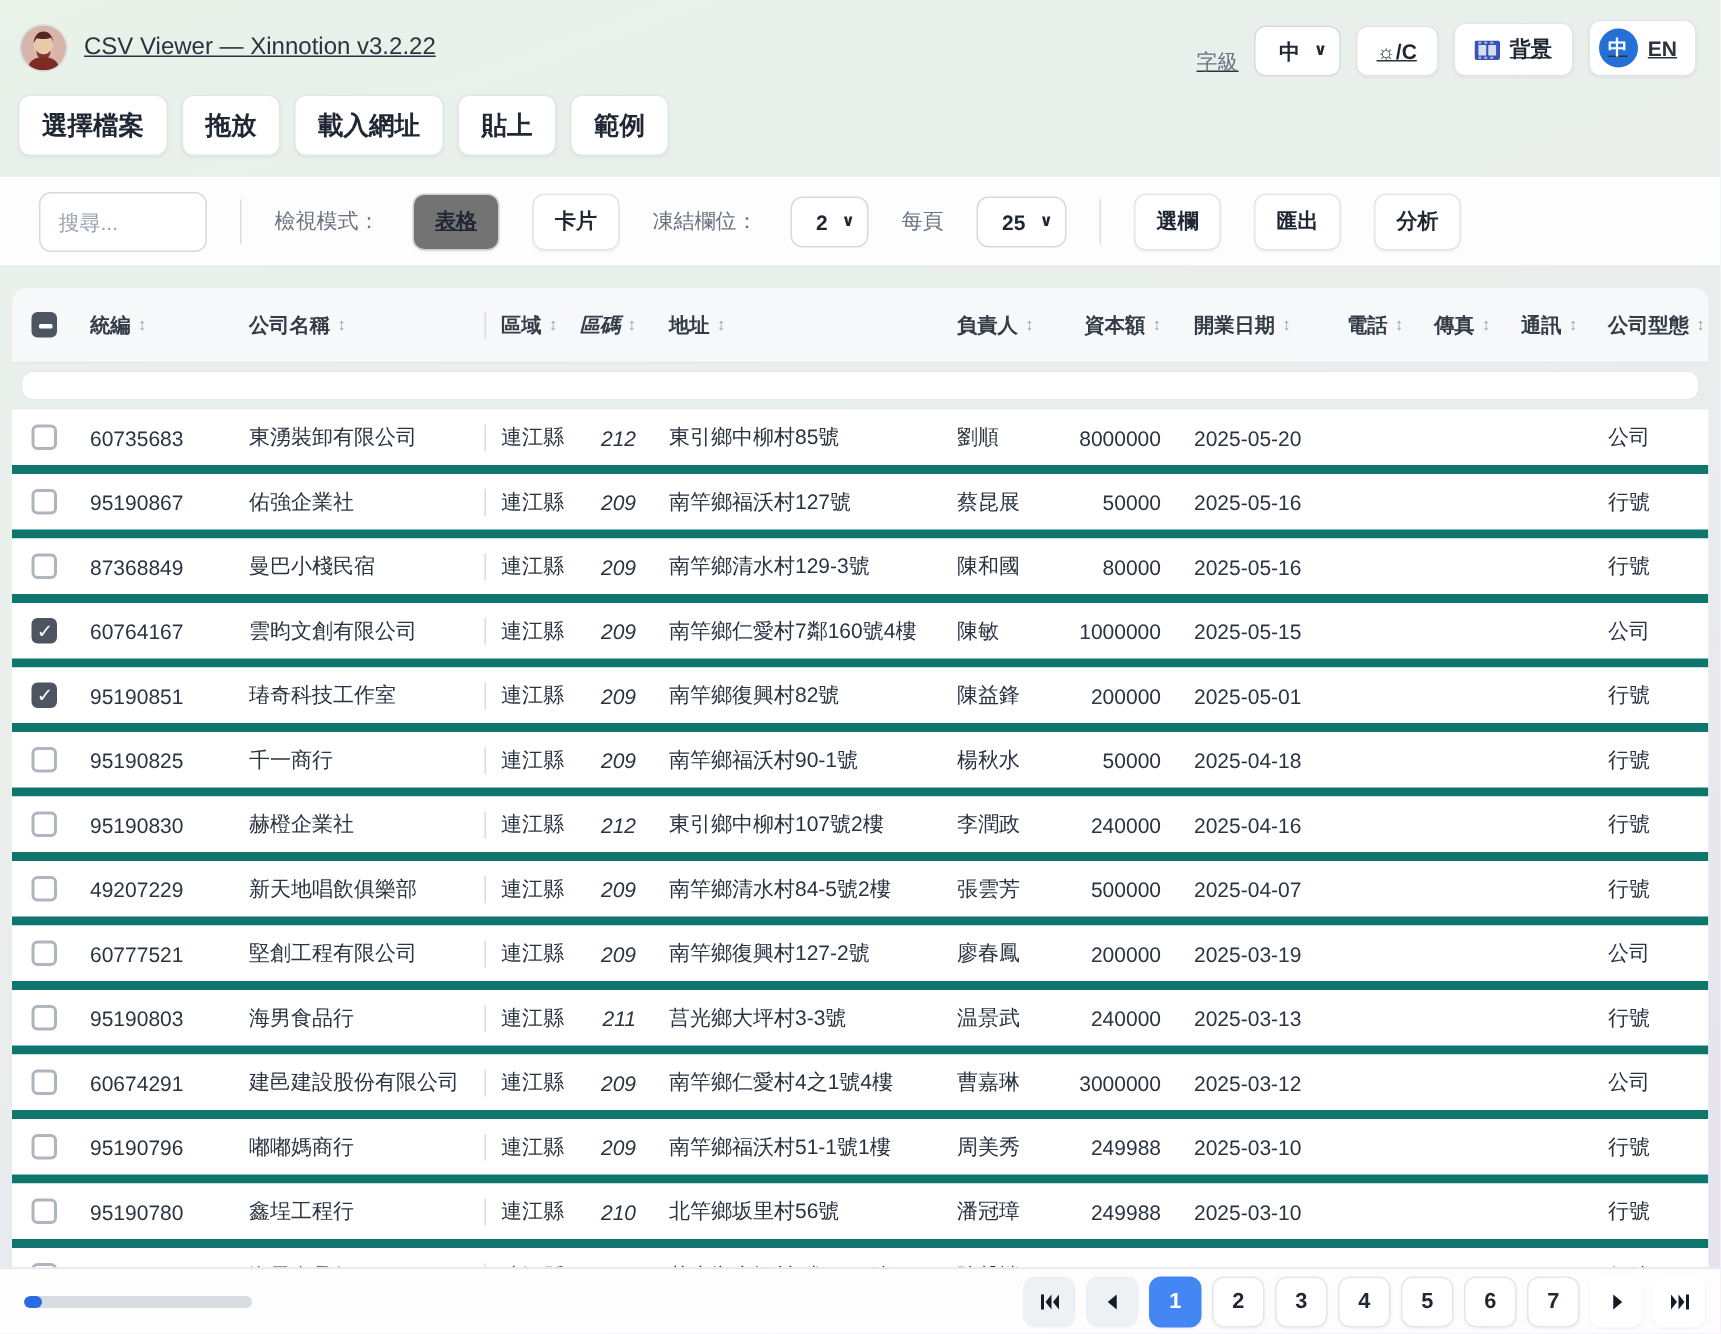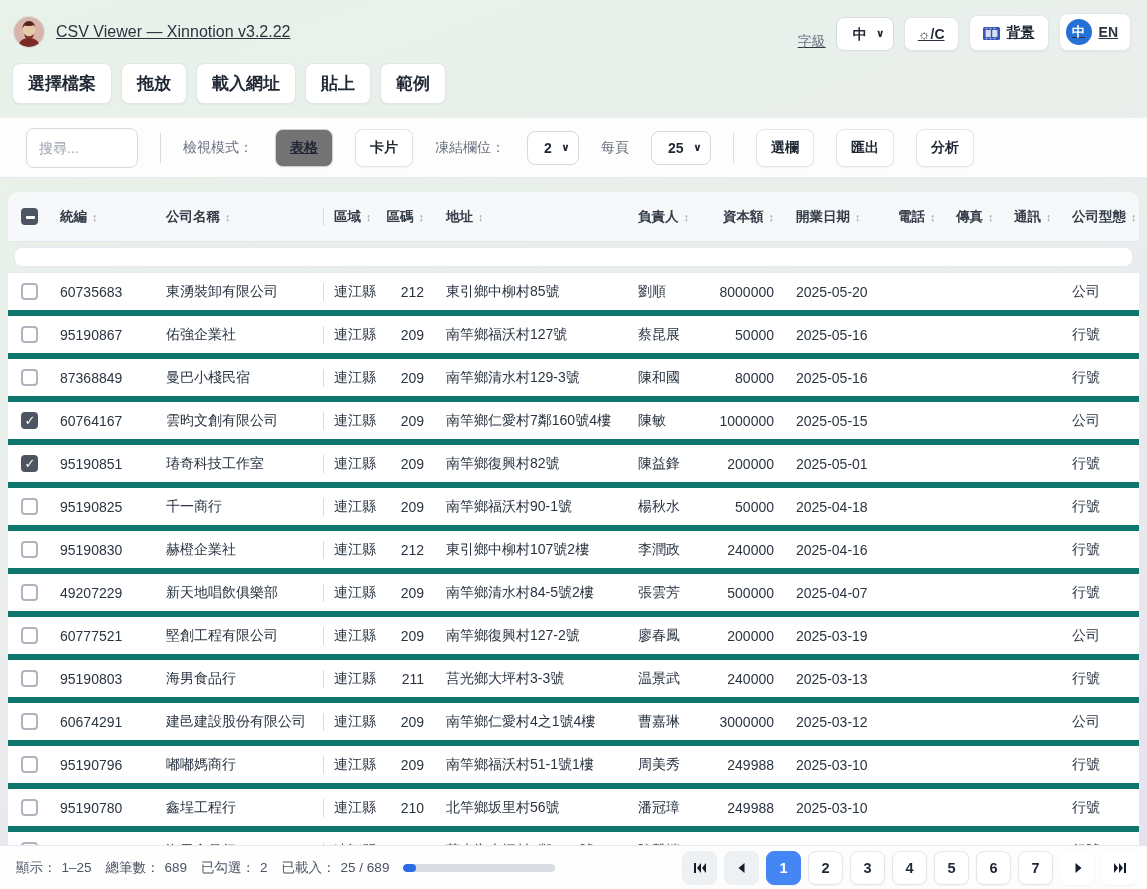--- a/index.html
+++ b/index.html
@@ -48,21 +48,21 @@
   .tlabel { color:#6b7280; }
   .toolbar .tbtn { padding:9px 14px; }
   .tbtn.active { background:#737373; border-color:#c9cfd7;text-decoration:underline; }
 
   
   .table-wrap { flex:1; margin:14px 8px 0 8px; min-height:0; overflow:hidden; display:flex; flex-direction:column; }
   .grid-cols { display:grid; grid-template-columns:42px 106px 168px 62px 50px 192px 74px 84px 102px 58px 58px 58px 96px; }
   .thead { background:#f7f8fa; border-radius:10px 10px 0 0; border-bottom:1px solid #e3e7ec; height:50px; align-items:center; }
   .hcell { display:flex; align-items:center; gap:5px; padding:0 8px 0 10px; font-weight:700; font-size:13.5px; color:#333c47; cursor:pointer; white-space:nowrap; overflow:hidden; }
   .hcell .sort { color:#9aa3ad; font-size:11px; font-weight:400; }
-  .hcell:nth-child(5), .cell:nth-child(5) { justify-content:flex-end; padding-right:12px; }
+  .hcell:nth-child(5), .cell:nth-child(5) { justify-content:flex-end; padding-right:12px;font-style:italic; }
   .hcell:nth-child(8), .cell:nth-child(8) { justify-content:flex-end; text-align:right; padding-right:12px; }
   .thead > :nth-child(3), .row > :nth-child(3) { border-right:1px solid #d8dce1; }
   .ckcell { display:flex; align-items:center; justify-content:center; }
   .cb { width:17px; height:17px; border:2px solid #aeb5bf; border-radius:4px; background:#fff; cursor:pointer; position:relative; }
   .cb.on { background:#4d5563; border-color:#4d5563; }
   .cb.on::after { content:"✓"; position:absolute; left:2px; top:-1px; color:#fff; font-size:13px; font-weight:700; }
   .cb.ind { background:#4d5563; border-color:#4d5563; }
   .cb.ind::after { content:""; position:absolute; left:3px; top:6px; width:9px; height:2.5px; background:#fff; border-radius:1px; }
   .topscroll { margin:5px 6px; height:20px; background:#fff; border:1px solid #e7eaee; border-radius:8px; }
   .tbody { background:#fff; border-top:1px solid #e7eaee; flex:1; min-height:0; overflow:hidden; }
@@ -462,26 +462,20 @@
           <div class="cell">2025-03-06</div>
           <div class="cell"></div>
           <div class="cell"></div>
           <div class="cell"></div>
           <div class="cell">行號</div>
         </div>
       </div>
   </div>
 
   <footer class="statusbar">
-    <div class="status" id="status">
-        <span class="stat-seg"><span>顯示：</span><span class="v">1–25</span></span>
-        <span class="stat-seg"><span>總筆數：</span><span class="v">689</span></span>
-        <span class="stat-seg"><span>已勾選：</span><span class="v">2</span></span>
-        <span class="stat-seg"><span>已載入：</span><span class="v">25 / 689</span></span>
-      </div>
     <div class="progress">
       <div class="fill" id="progress-fill" style="width: 8%;"></div>
     </div>
     <nav class="pager" id="pager">
         <button class="pbtn nav disabled">
           <span style="display:flex">
             <svg width="16" height="16" viewBox="0 0 16 16">
               <rect x="2" y="3" width="2" height="10"></rect>
               <polygon points="9,3 5,8 9,13"></polygon>
               <polygon points="14,3 10,8 14,13"></polygon>

